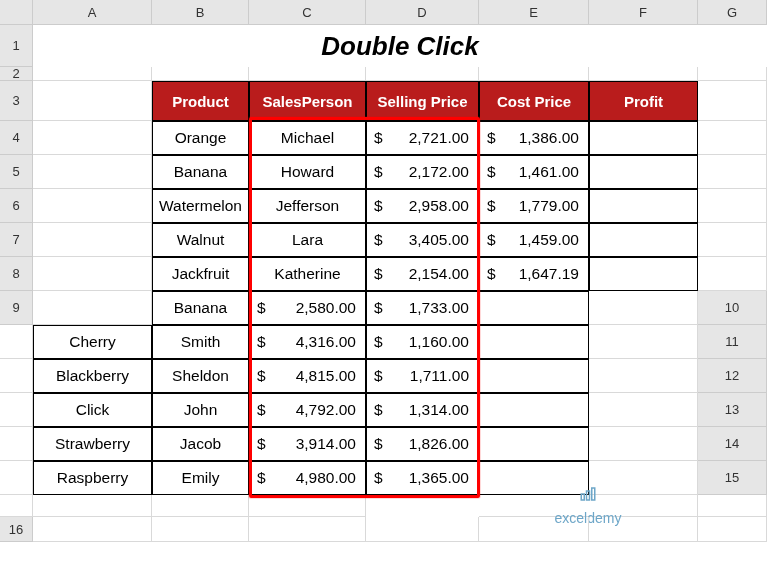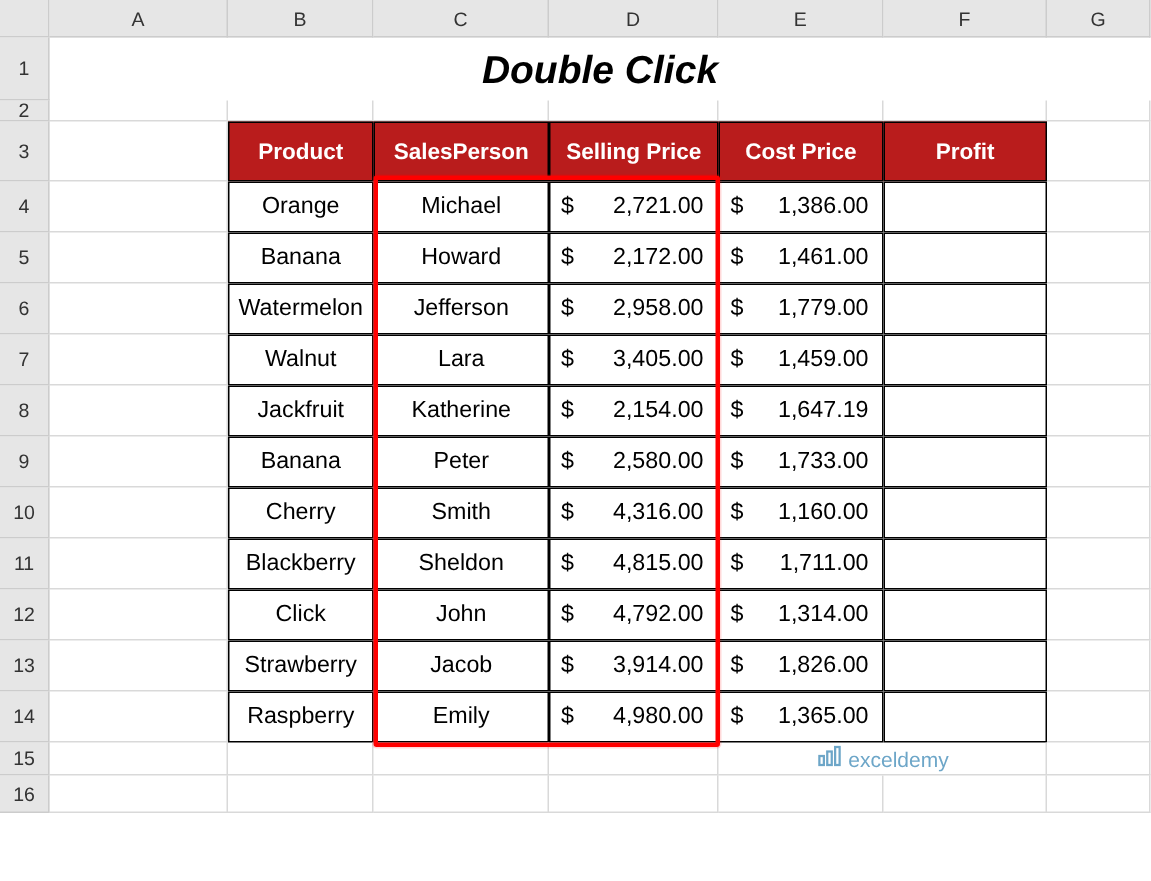--- a/index.html
+++ b/index.html
@@ -198,21 +198,20 @@
   <div class="cell td-money">
         <span>$</span>
         <span>1,647.19</span>
       </div>
   <div class="cell td-empty"></div>
   <div class="cell"></div>
 
   <div class="rowhdr">9</div>
   <div class="cell"></div>
   <div class="cell td">Banana</div>
-  <div class="cell td">Peter</div>
   <div class="cell td-money">
         <span>$</span>
         <span>2,580.00</span>
       </div>
   <div class="cell td-money">
         <span>$</span>
         <span>1,733.00</span>
       </div>
   <div class="cell td-empty"></div>
   <div class="cell"></div>
@@ -290,21 +289,21 @@
         <span>1,365.00</span>
       </div>
   <div class="cell td-empty"></div>
   <div class="cell"></div>
 
   <div class="rowhdr">15</div>
   <div class="cell"></div>
   <div class="cell"></div>
   <div class="cell"></div>
   <div class="cell"></div>
-  <div class="cell logo-row" style="grid-column: 6 / span 2;">
+  <div class="cell logo-row" style="grid-column: 6 / span 2; flex-direction: column;">
     <span>
       <svg viewBox="0 0 24 24" fill="none" stroke="#6da6c8" stroke-width="2">
             <rect x="3" y="12" width="4" height="8"></rect>
             <rect x="10" y="8" width="4" height="12"></rect>
             <rect x="17" y="4" width="4" height="16"></rect>
           </svg>
     </span>
     <span>exceldemy</span>
   </div>
   <div class="cell"></div>

